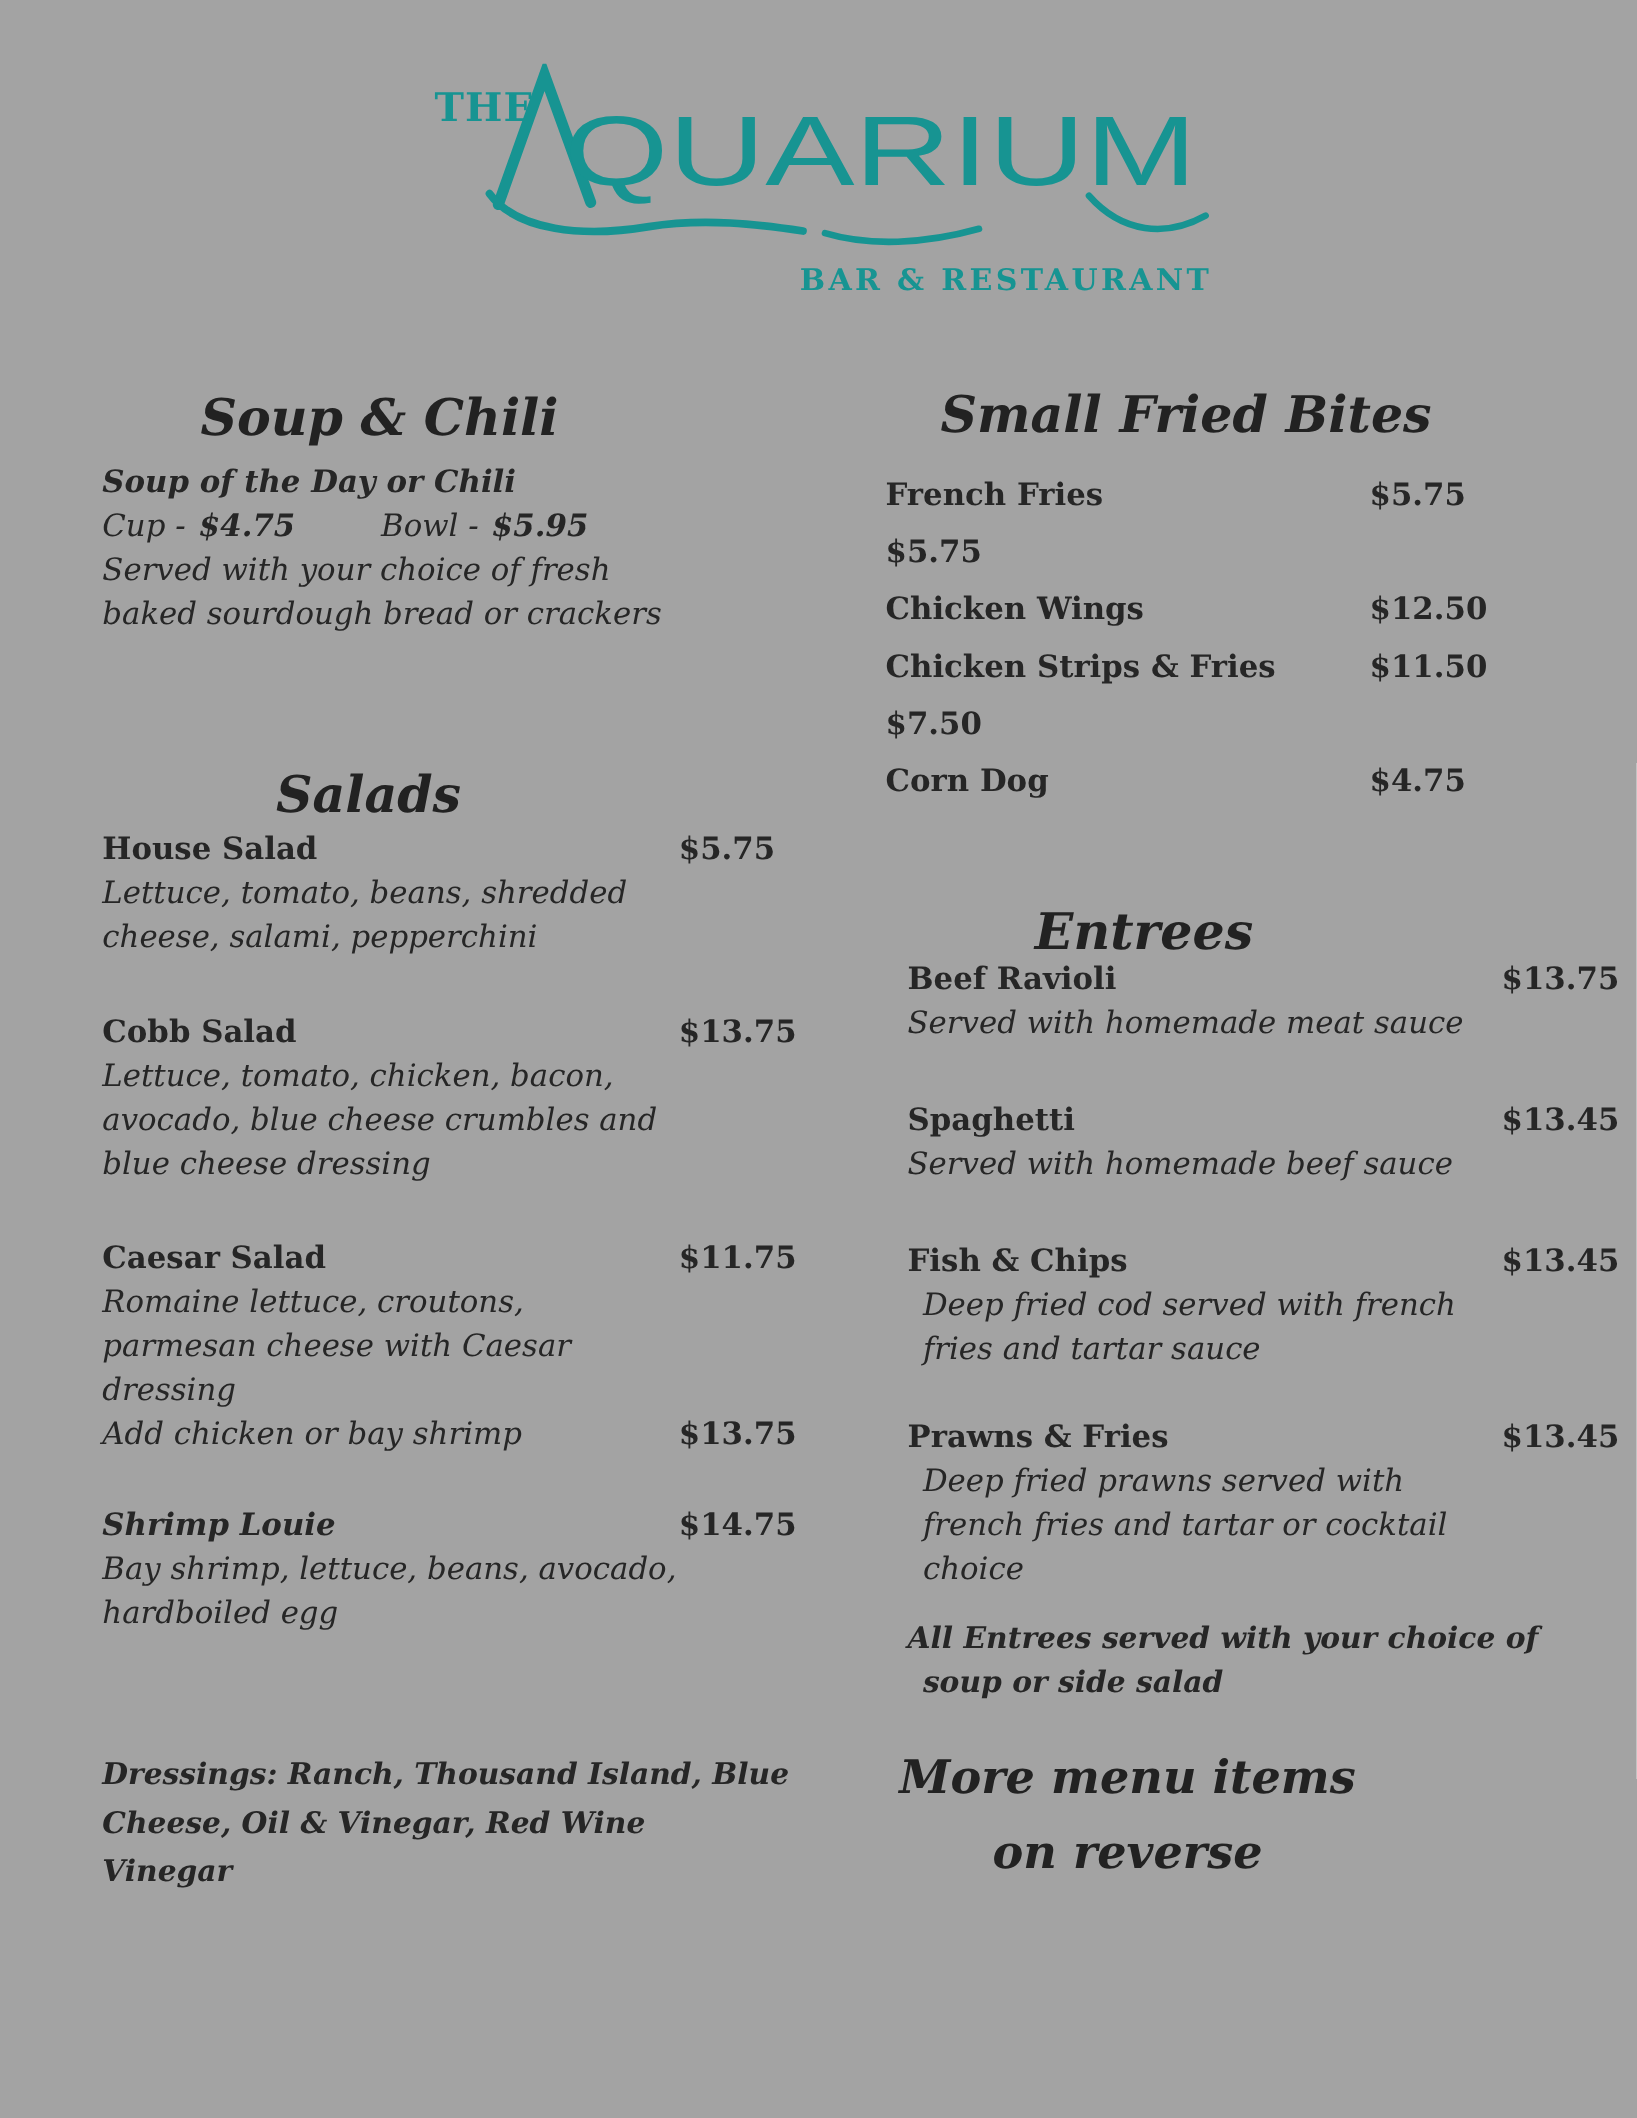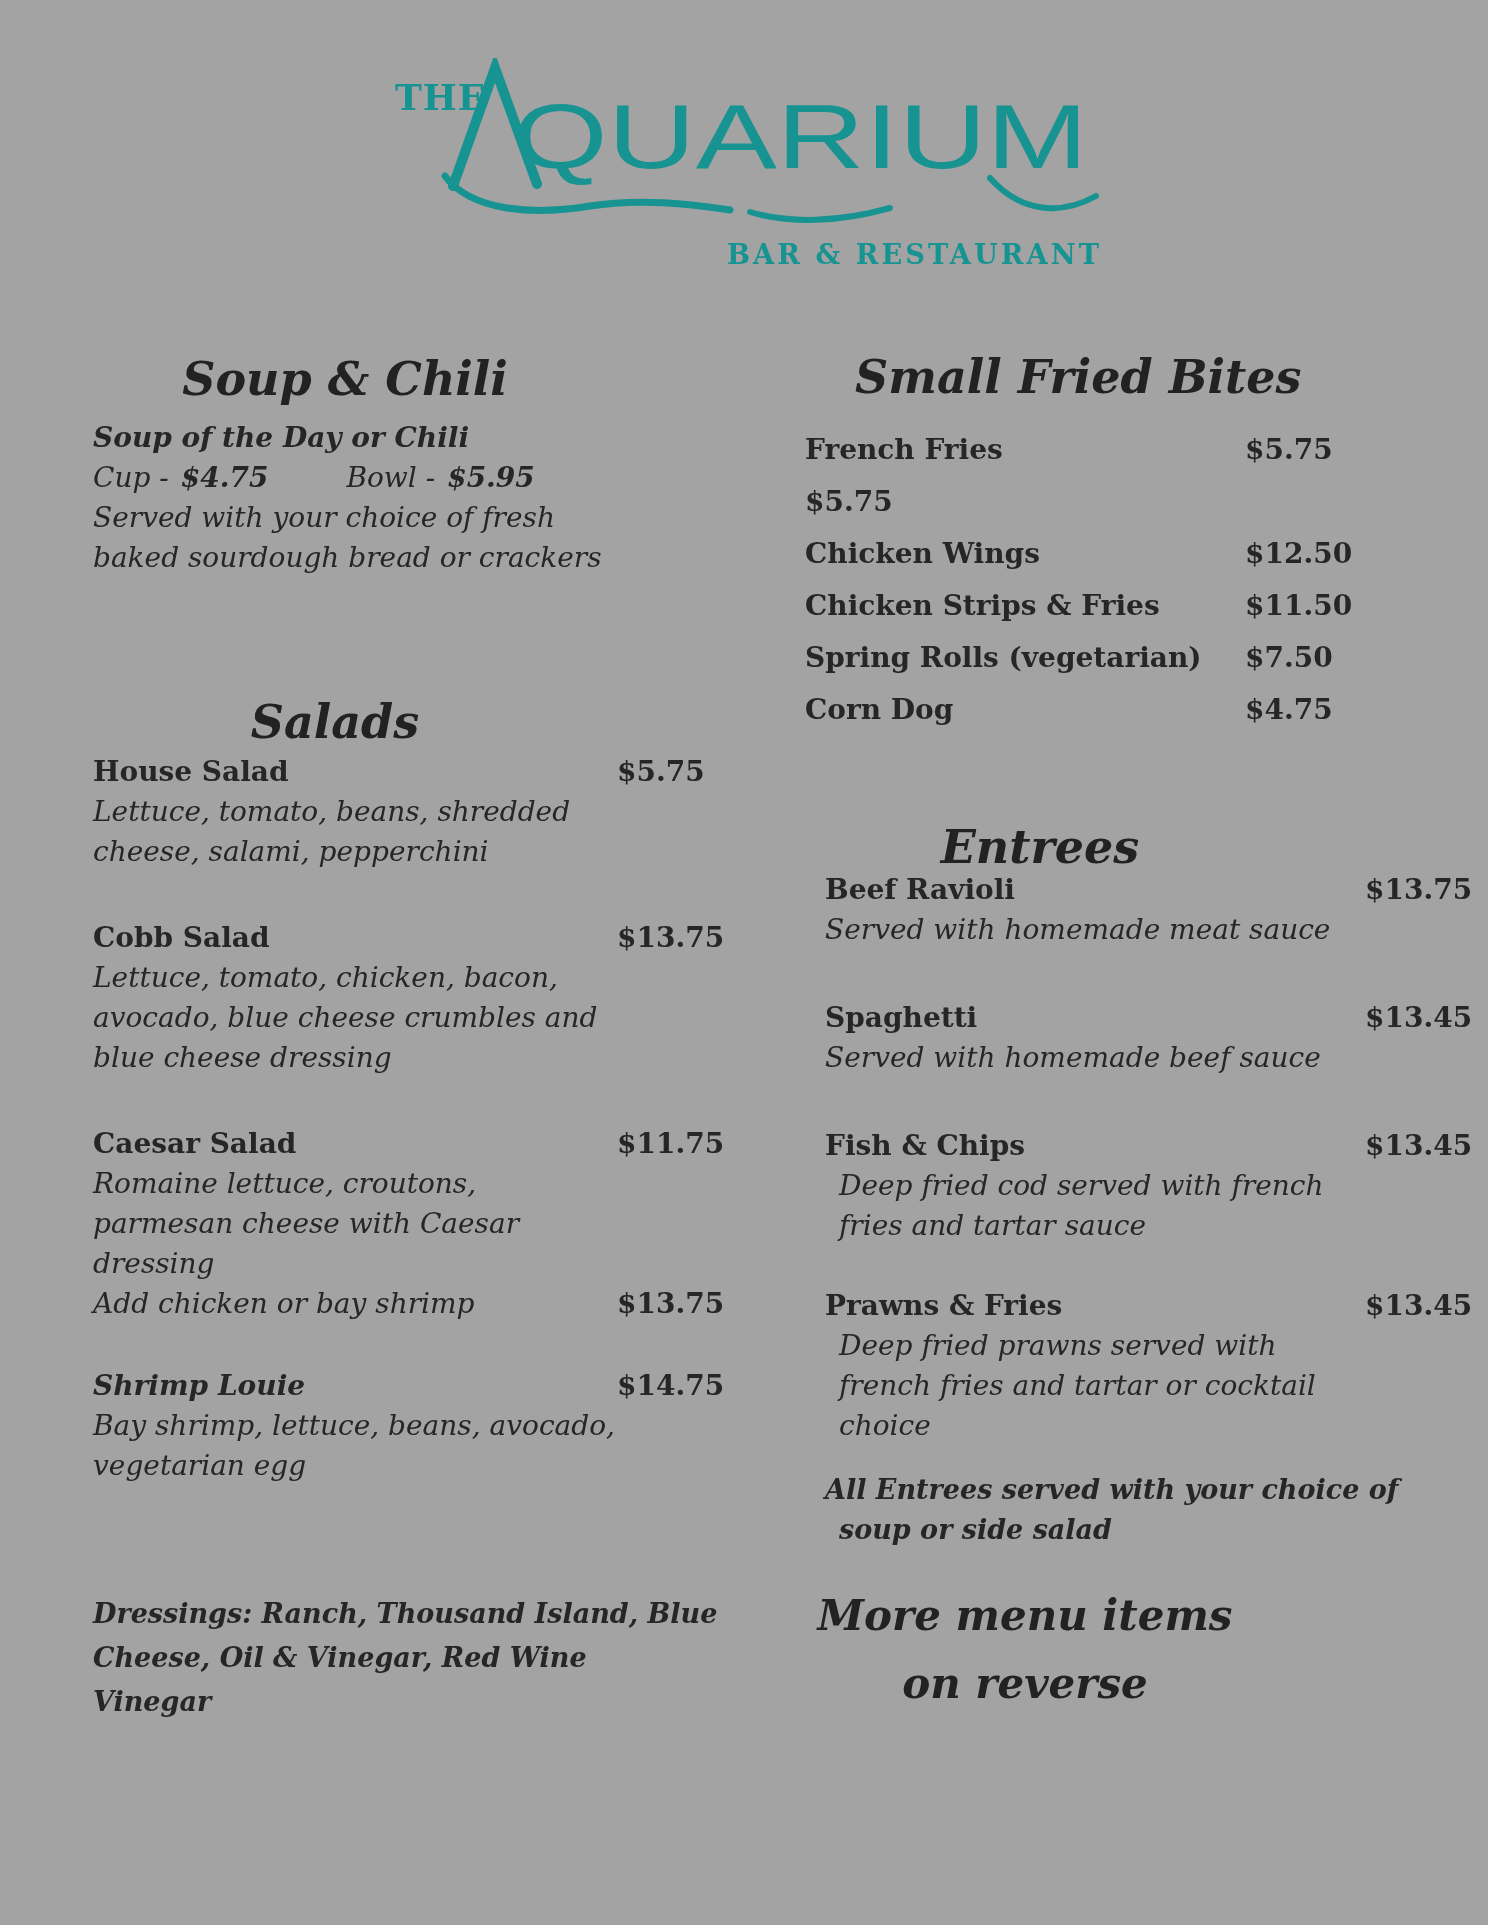--- a/index.html
+++ b/index.html
@@ -116,21 +116,21 @@
     <div class="mrow lrow">
       <span class="mname plain-italic">Add chicken or bay shrimp</span>
       <span class="mprice">$13.75</span>
     </div>
 
     <div class="mrow lrow gap42">
       <span class="mname italicname">Shrimp Louie</span>
       <span class="mprice">$14.75</span>
     </div>
     <div class="desc">Bay shrimp, lettuce, beans, avocado,</div>
-    <div class="desc">vegetarian egg</div>
+    <div class="desc">hardboiled egg</div>
   </div>
 
   <div class="menu-block" style="left:93px; top:1592px; width:600px;">
     <div class="dressings-line">Dressings: Ranch, Thousand Island, Blue</div>
     <div class="dressings-line">Cheese, Oil &amp; Vinegar, Red Wine</div>
     <div class="dressings-line">Vinegar</div>
   </div>
 
   <div class="col-title" style="left:855px; top:350px; width:420px;text-align:center;">Small Fried Bites</div>
 
@@ -144,21 +144,20 @@
     </div>
     <div class="mrow frow">
       <span class="mname">Chicken Wings</span>
       <span class="mprice">$12.50</span>
     </div>
     <div class="mrow frow">
       <span class="mname">Chicken Strips &amp; Fries</span>
       <span class="mprice">$11.50</span>
     </div>
     <div class="mrow frow">
-      <span class="mname">Spring Rolls (vegetarian)</span>
       <span class="mprice">$7.50</span>
     </div>
     <div class="mrow frow">
       <span class="mname">Corn Dog</span>
       <span class="mprice">$4.75</span>
     </div>
   </div>
 
   <div class="col-title" style="left:830px; top:820px; width:420px;">Entrees</div>
 

